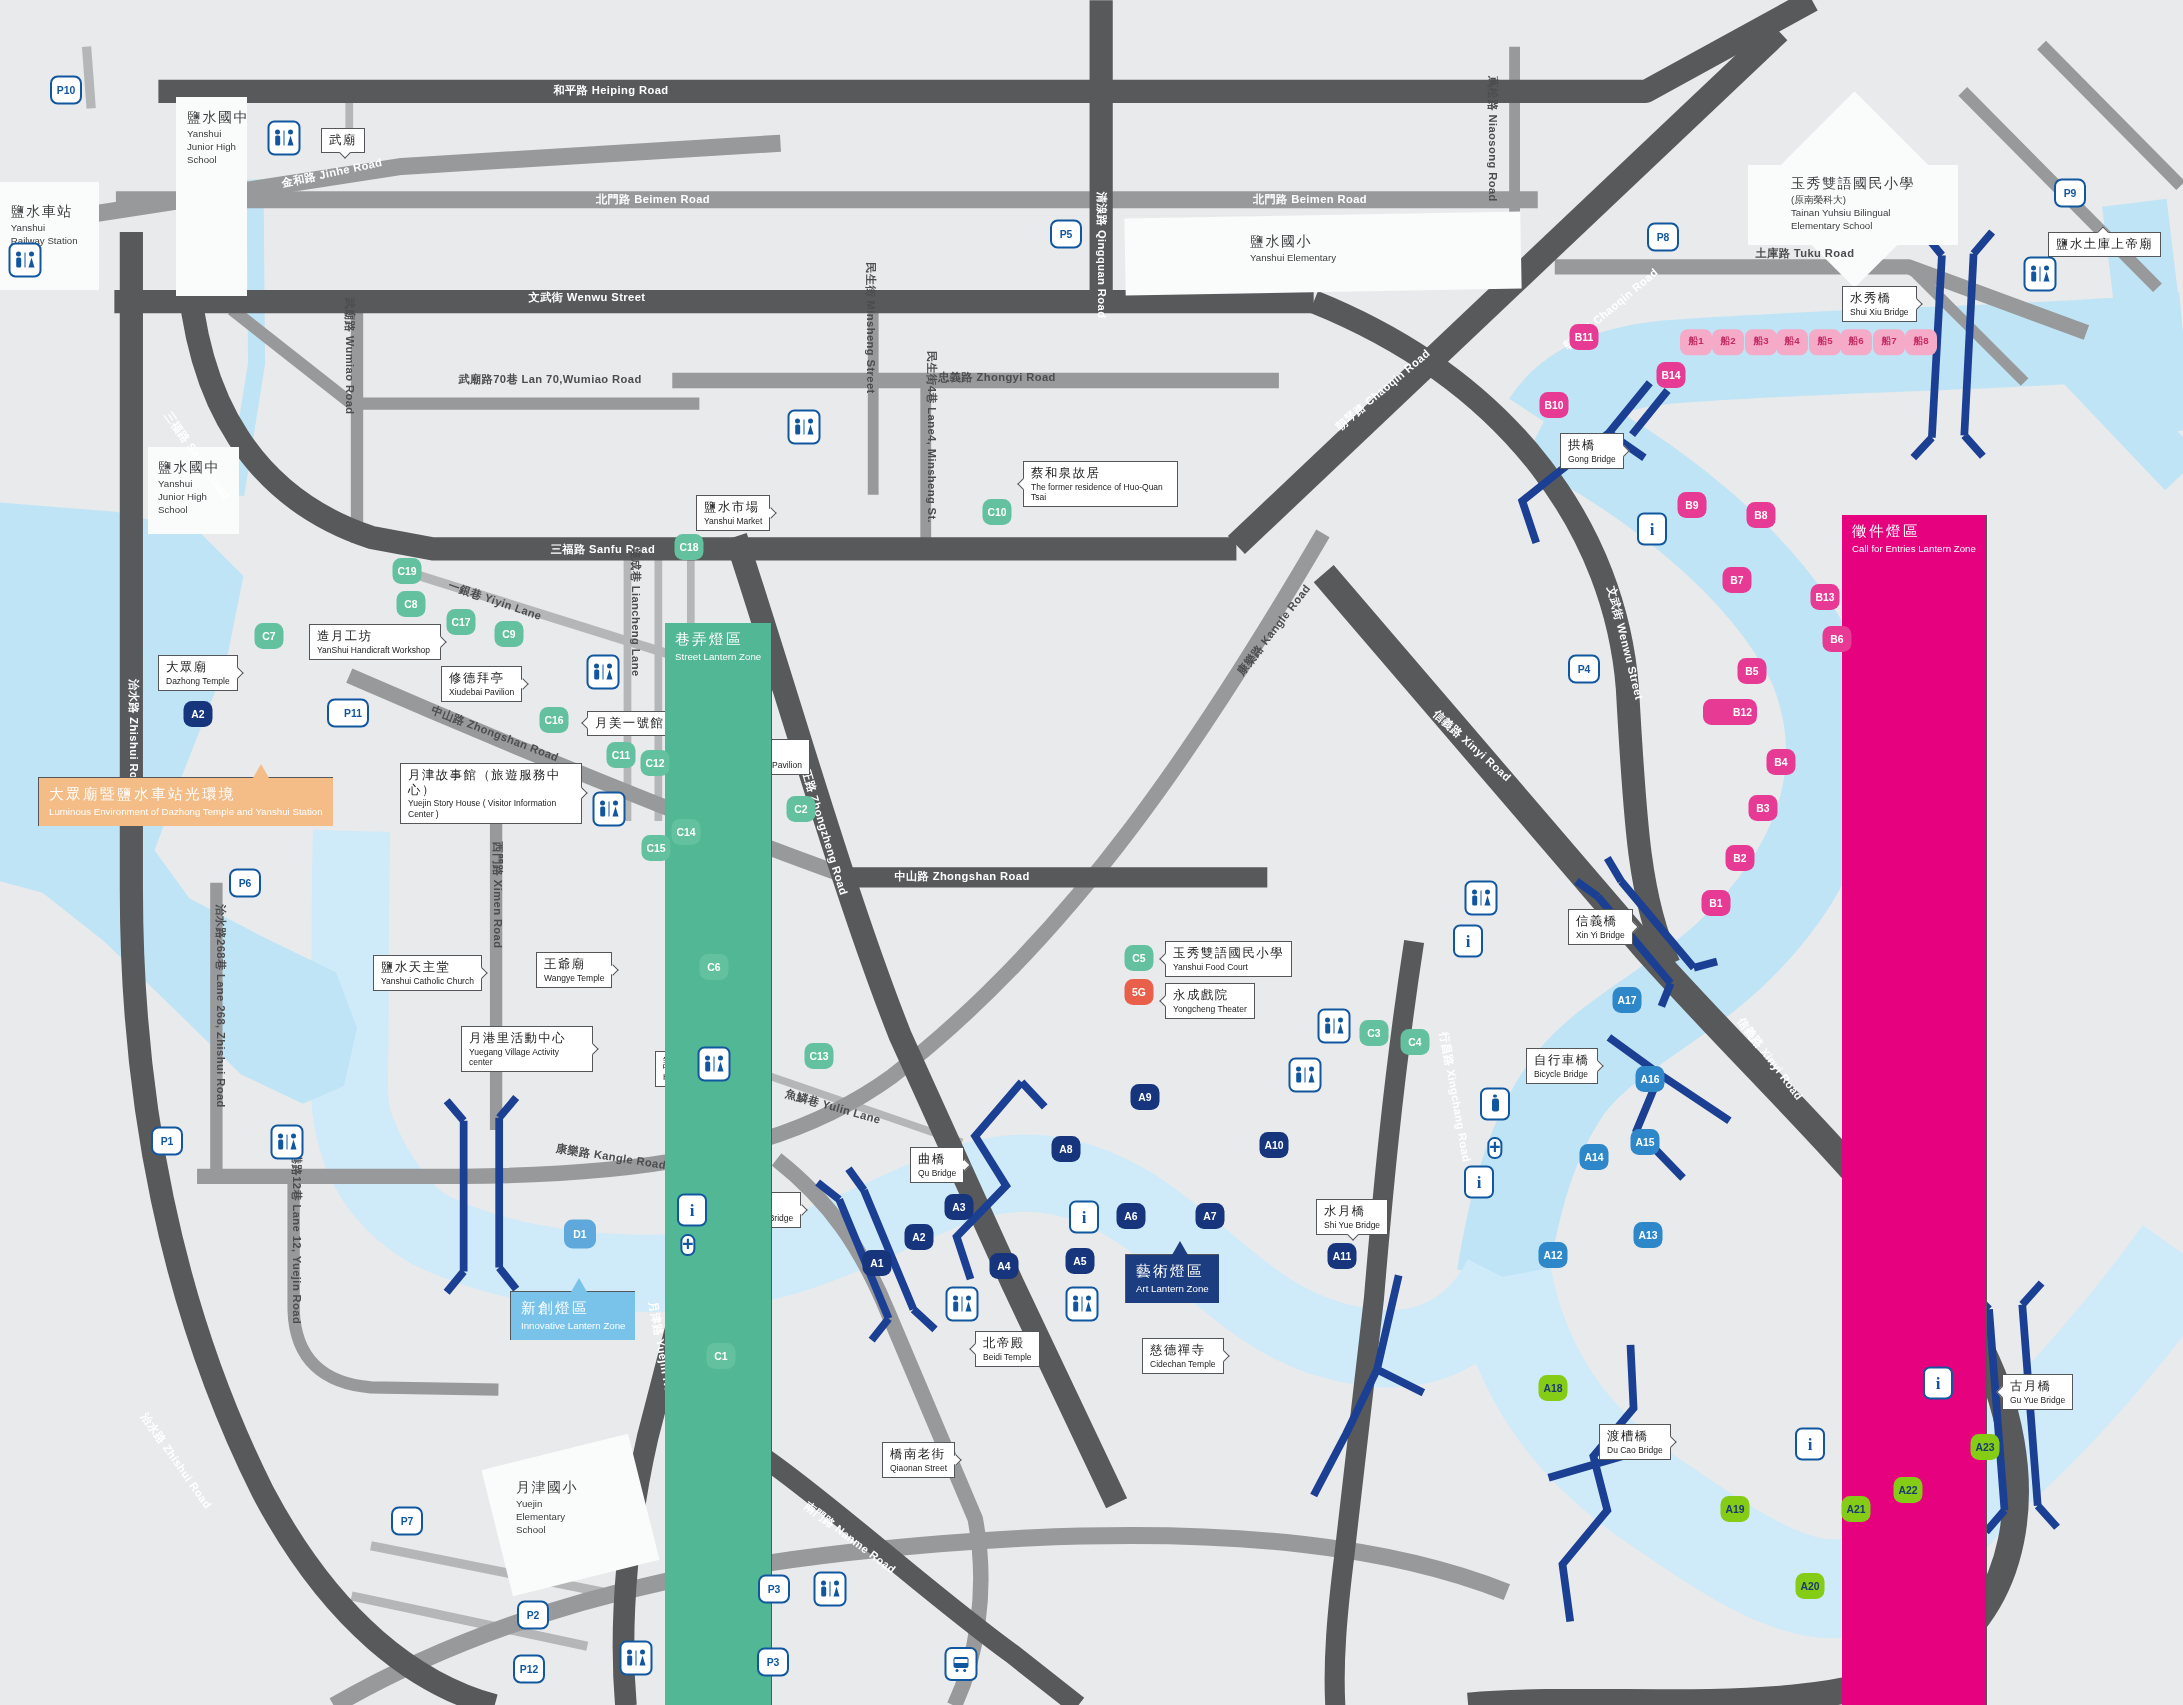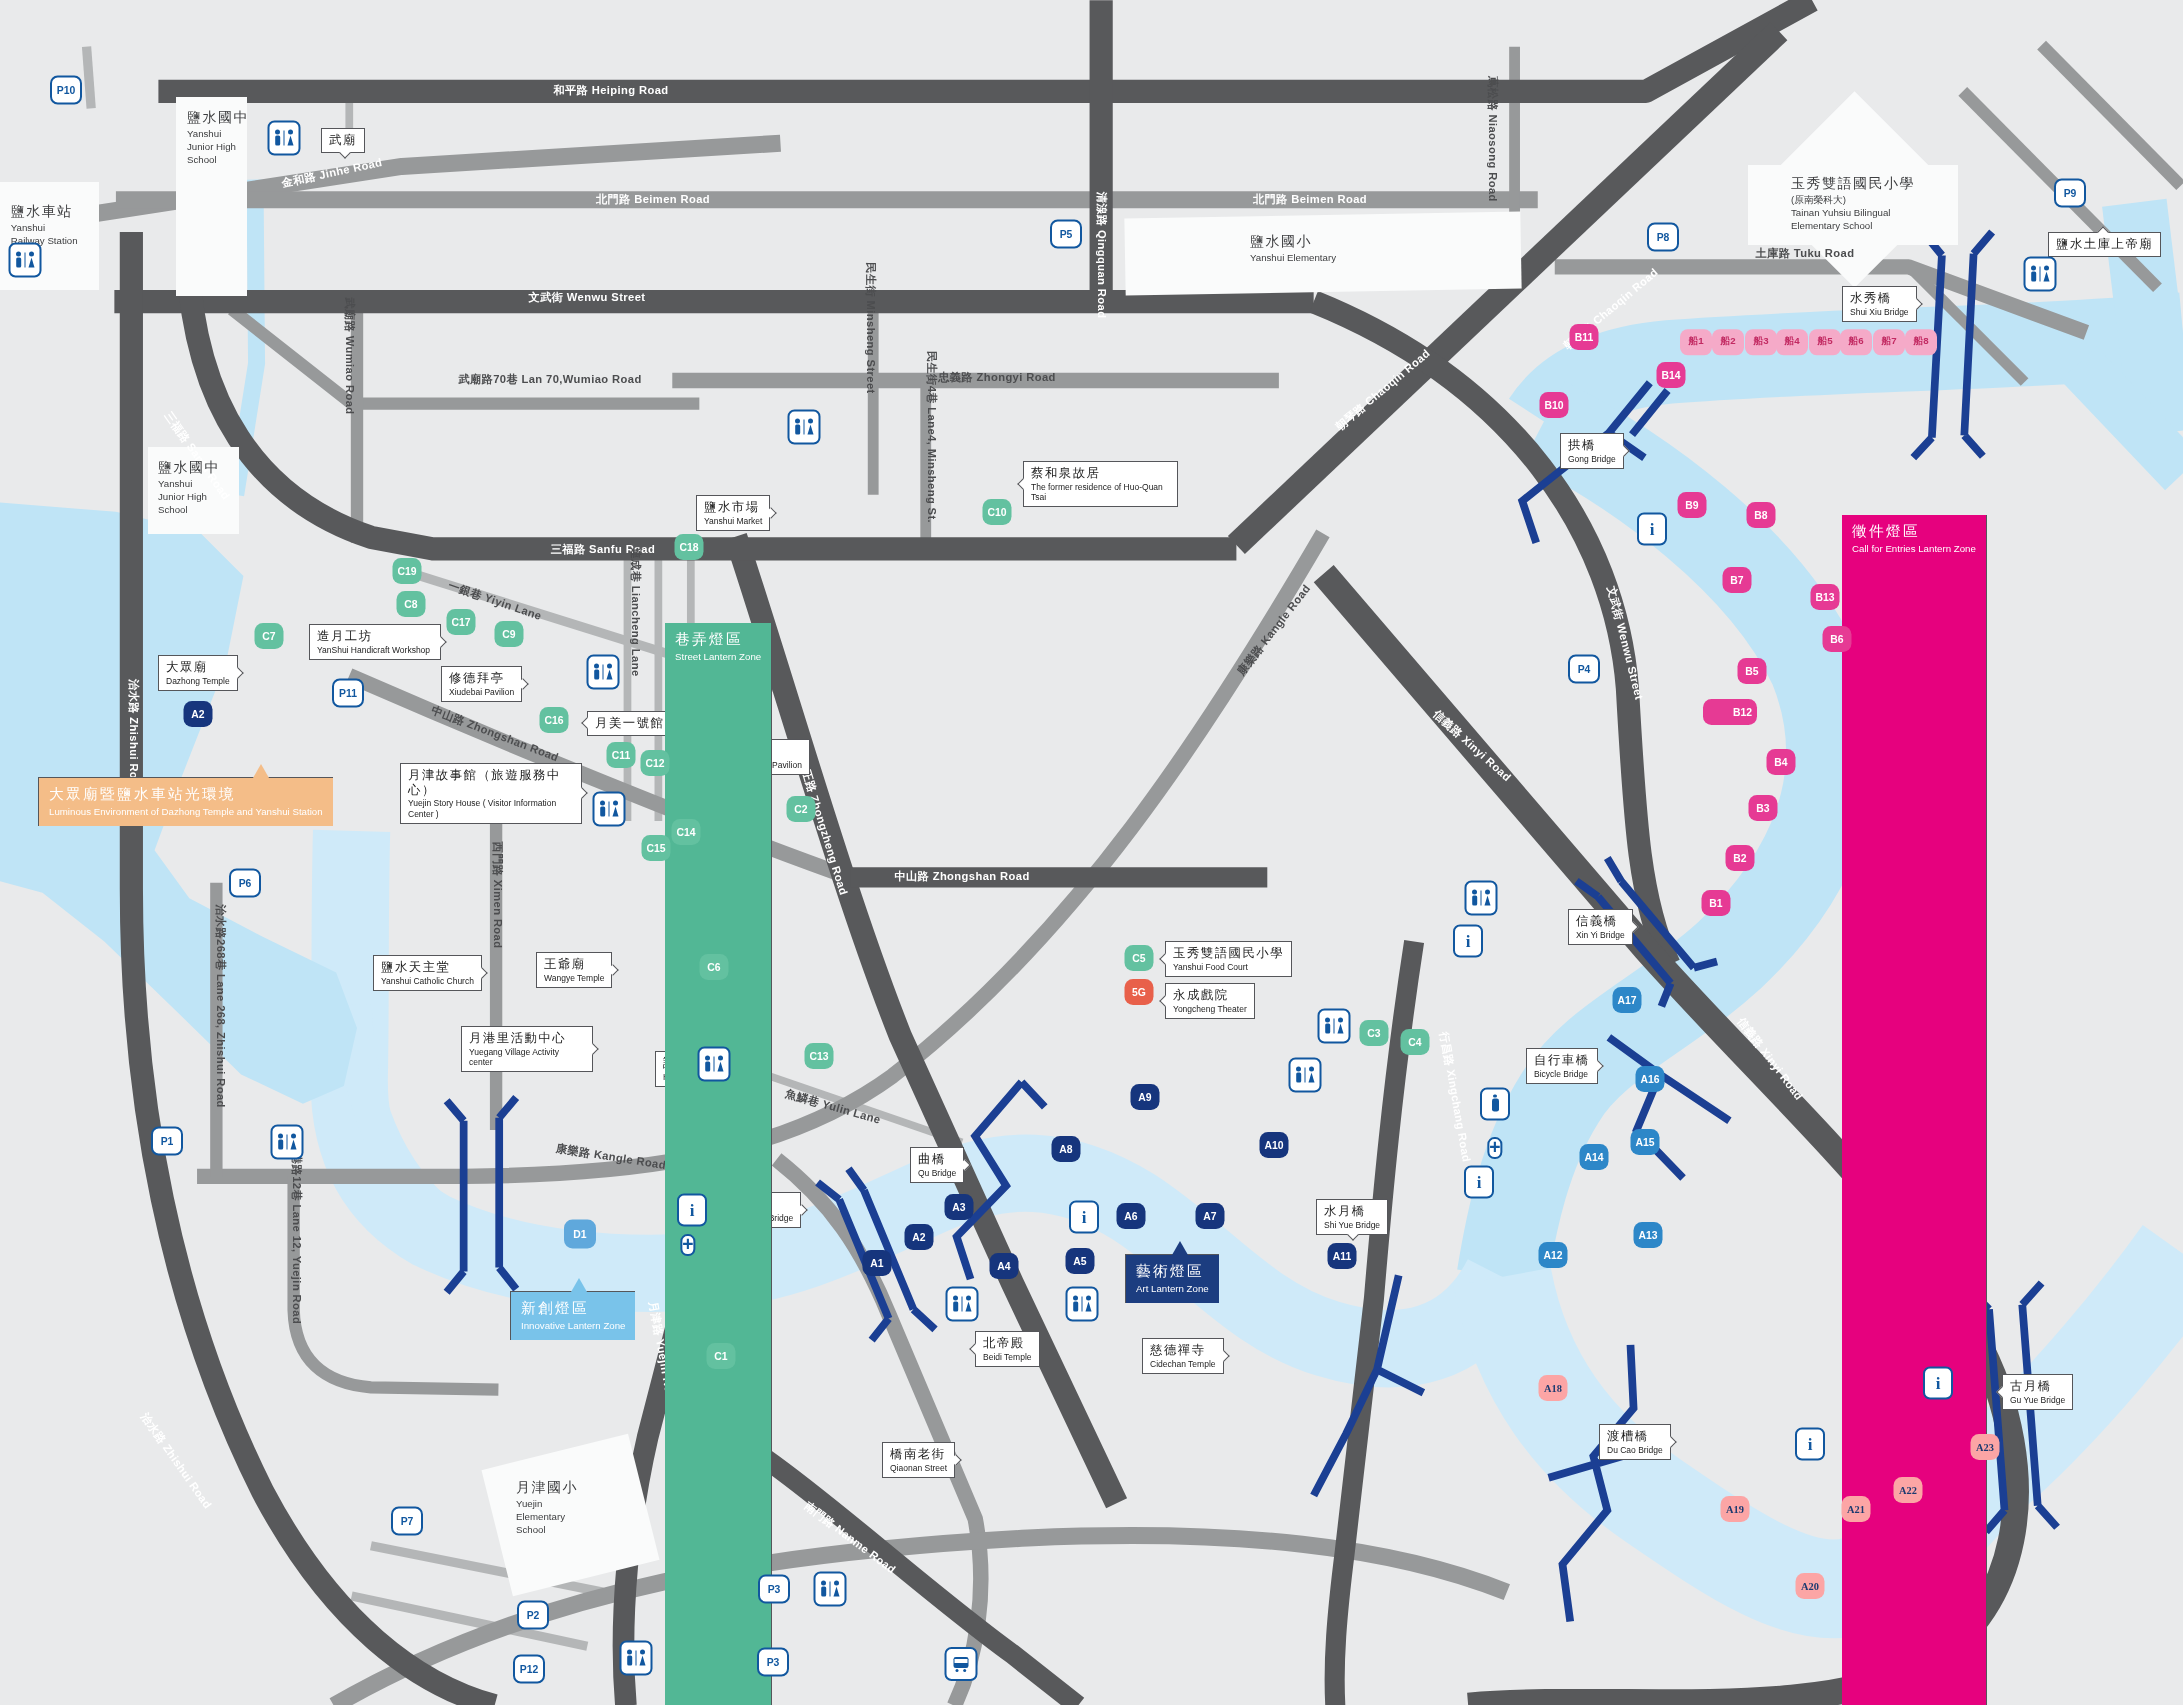--- a/index.html
+++ b/index.html
@@ -28,21 +28,21 @@
   .co .pt{position:absolute;width:7px;height:7px;background:#fff;transform:rotate(45deg);z-index:-1;}
   .pt-r{right:-5.4px;top:50%;margin-top:-3.9px;border-top:1.5px solid #55565a;border-right:1.5px solid #55565a;}
   .pt-l{left:-5.4px;top:50%;margin-top:-3.9px;border-bottom:1.5px solid #55565a;border-left:1.5px solid #55565a;}
   .pt-d{bottom:-5.4px;left:45%;border-bottom:1.5px solid #55565a;border-right:1.5px solid #55565a;}
   .pt-u{top:-5.4px;left:45%;border-top:1.5px solid #55565a;border-left:1.5px solid #55565a;}
   .mk{position:absolute;display:flex;align-items:center;justify-content:center;font-weight:bold;
       border-radius:8.5px;transform:translate(-50%,-50%);font-size:10.4px;color:#fff;width:29px;
       height:26px;z-index:40;letter-spacing:0;}
   .mk.A{background:#16357d;}
   .mk.Am{background:#2d87c8;}
-  .mk.Ap{background:#fca5a5;color:#1b3a70;font-family:Liberation Serif, serif;}
+  .mk.Ap{background:#84cc16;color:#1b3a70;}
   .mk.B{background:#e63a94;}
   .mk.C{background:#63c1a0;}
   .mk.G{background:#e8604a;}
   .mk.D{background:#5fa8dc;width:32px;height:29px;}
   .mk.P{background:#fff;color:#11579f;border:2.3px solid #11579f;width:28px;height:25px;border-radius:7.7px;}
   .mk.BOAT{background:#f5aac8;color:#c22a62;width:32px;height:25.5px;font-size:9.7px;border-radius:7.7px;}
   .ic{position:absolute;transform:translate(-50%,-50%);background:#fff;border:2.3px solid #11579f;
       border-radius:7px;display:flex;align-items:center;justify-content:center;z-index:42;}
   .ic.toilet{width:29px;height:31px;}
   .ic.info,.ic.aid{width:26px;height:29px;}
@@ -447,21 +447,21 @@
     <div class="mk C" style="left: 1374px; top: 1033px;">C3</div>
     <div class="mk C" style="left: 1415px; top: 1042px;">C4</div>
     <div class="mk C" style="left: 721px; top: 1356px;">C1</div>
     <div class="mk G" style="left: 1139px; top: 992px;">5G</div>
     <div class="mk D" style="left: 580px; top: 1234px;">D1</div>
     <div class="mk P" style="left: 66px; top: 77px; margin-top: 13px;">P10</div>
     <div class="mk P" style="left: 1066px; top: 234px;">P5</div>
     <div class="mk P" style="left: 1663px; top: 237px;">P8</div>
     <div class="mk P" style="left: 2070px; top: 193px;">P9</div>
     <div class="mk P" style="left: 1584px; top: 669px;">P4</div>
-    <div class="mk P" style="left: 348px; top: 693px;">P11</div>
+    <div class="mk P" style="left: 348px; top: 713px; padding-left: 10px;">P11</div>
     <div class="mk P" style="left: 245px; top: 883px;">P6</div>
     <div class="mk P" style="left: 167px; top: 1141px;">P1</div>
     <div class="mk P" style="left: 407px; top: 1521px;">P7</div>
     <div class="mk P" style="left: 533px; top: 1615px;">P2</div>
     <div class="mk P" style="left: 529px; top: 1669px;">P12</div>
     <div class="mk P" style="left: 774px; top: 1589px;">P3</div>
     <div class="mk P" style="left: 773px; top: 1662px;">P3</div>
     <div class="mk BOAT" style="left: 1696px; top: 342px;">船1</div>
     <div class="mk BOAT" style="left: 1728px; top: 342px;">船2</div>
     <div class="mk BOAT" style="left: 1761px; top: 342px;">船3</div>

